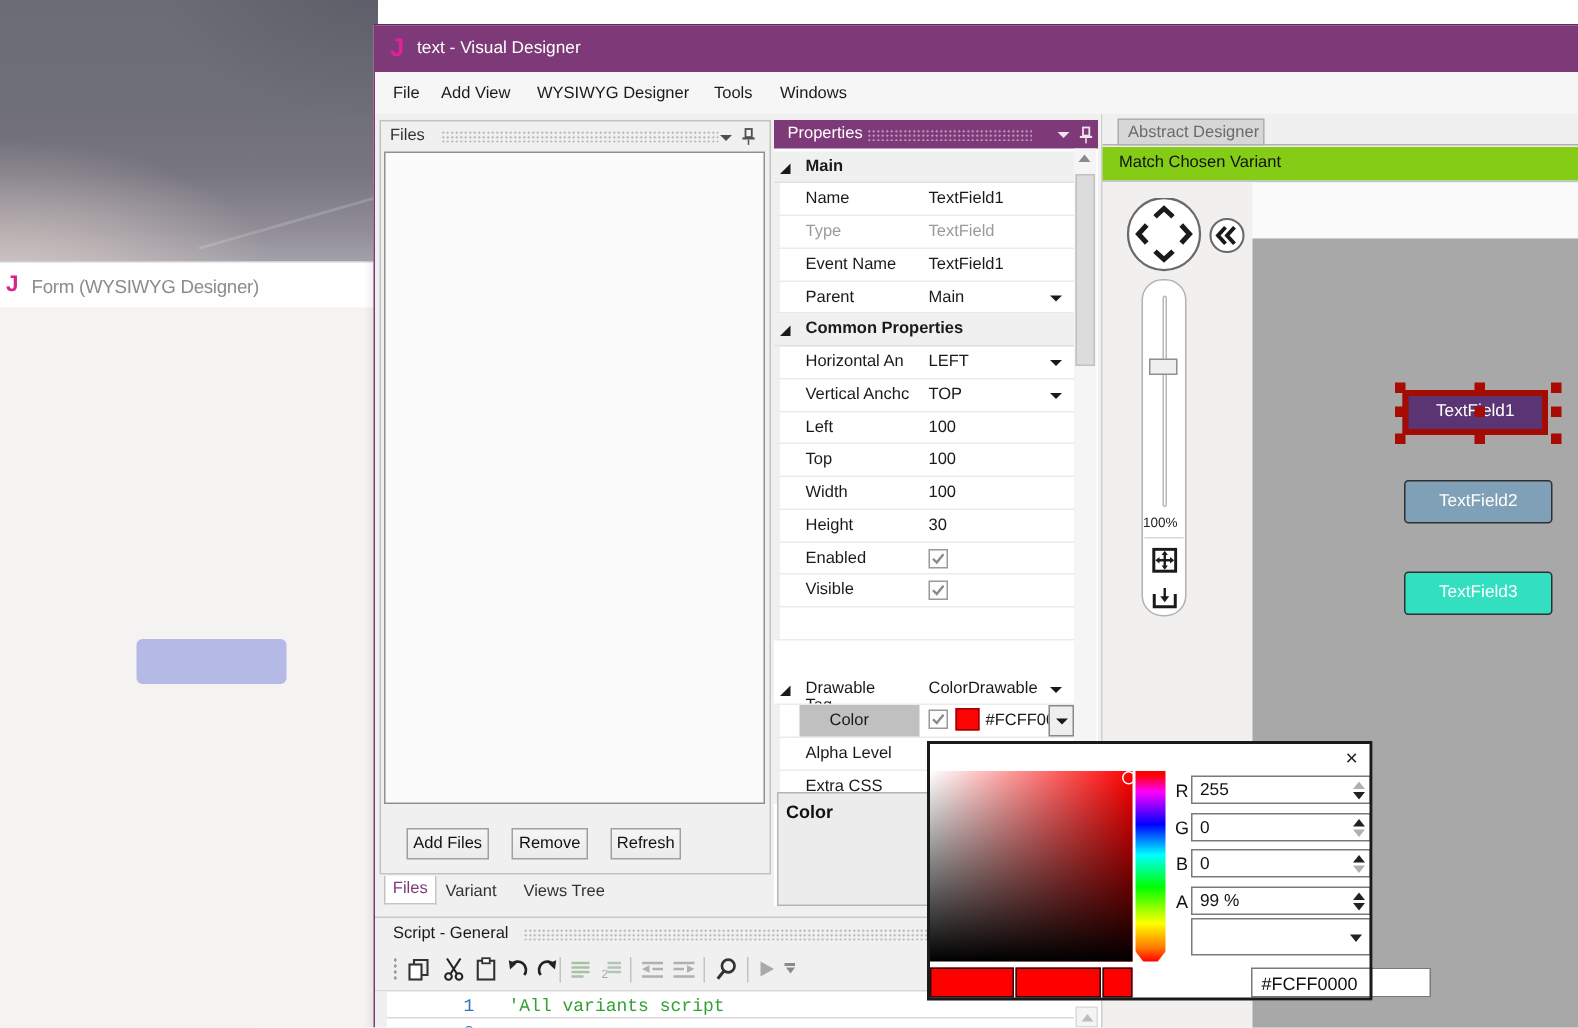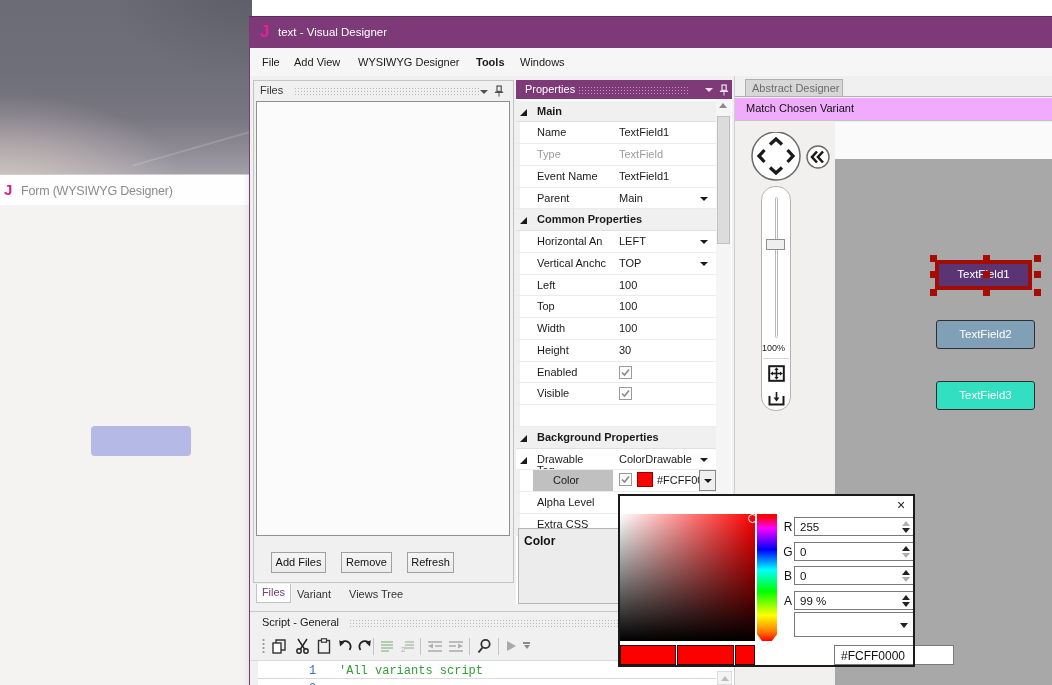--- a/index.html
+++ b/index.html
@@ -29,21 +29,21 @@
 
   <div class="abs" style="left:0;top:0;width:100%;height:31px;background:#7e3979;">
     <span class="abs" style="left:10px;top:5px;font-size:17px;font-weight:bold;color:#e0219a;">J</span>
     <span class="abs" style="left:28px;top:9px;font-size:11.5px;color:#ffffff;">text - Visual Designer</span>
   </div>
 
   <div class="abs" style="left:0;top:31px;width:100%;height:28px;background:#f6f6f6;font-size:11px;color:#1a1a1a;">
     <span class="abs" style="left:12px;top:8px;">File</span>
     <span class="abs" style="left:44px;top:8px;">Add View</span>
     <span class="abs" style="left:108px;top:8px;">WYSIWYG Designer</span>
-    <span class="abs" style="left:226px;top:8px;font-weight:bold;">Tools</span>
+    <span class="abs" style="left:226px;top:8px;">Tools</span>
     <span class="abs" style="left:270px;top:8px;">Windows</span>
   </div>
 
   <div class="abs" style="left:3px;top:63px;width:261px;height:503px;border:1px solid #c3c3c3;background:#f0f0f0;">
     <div class="abs" style="left:0;top:0;width:100%;height:19px;">
       <span class="abs" style="left:6px;top:3px;font-size:11px;color:#333;">Files</span>
       <div class="abs dots" style="left:40px;top:6px;width:185px;height:8px;"></div>
       <div class="tri-dn abs" style="left:226px;top:9px;border-top-color:#4f4f4f;"></div>
       <svg class="abs" style="left:240px;top:4px;" width="10" height="12" viewBox="0 0 10 12">
           <g fill="none" stroke="#4f4f4f" stroke-width="1.2">
@@ -160,26 +160,20 @@
           <span style="position:absolute;left:21px;top:4px;">Visible</span>
           <span style="position:absolute;left:103px;top:4px;width:13px;height:13px;border:1px solid #9a9a9a;background:#fcfcfc;">
             <svg width="11" height="11" viewBox="0 0 11 11" style="position:absolute;left:0px;top:0px;">
               <polyline points="2,5.5 4.5,8 9,2.5" fill="none" stroke="#8a8a8a" stroke-width="1.6"></polyline>
             </svg>
           </span>
         </div>
         <div style="position: absolute; left: 0px; top: 304.5px; width: 200px; height: 21.75px; border-bottom: 1px solid rgb(235, 235, 235);">
           <div style="position:absolute;left:0;top:0;width:4px;height:100%;background:#f0f0f0;"></div>
           <span style="position:absolute;left:21px;top:16px;margin-top:43px;">Tag</span>
-        </div>
-        <div style="position: absolute; left: 0px; top: 326.25px; width: 200px; height: 21.75px; border-bottom: 1px solid rgb(224, 224, 224); background: rgb(240, 240, 240);">
-          <svg style="position:absolute;left:3px;top:7px;" width="9" height="9" viewBox="0 0 9 9">
-            <polygon points="8,1 8,8 1,8" fill="#1a1a1a"></polygon>
-          </svg>
-          <span style="position:absolute;left:21px;top:4px;font-weight:bold;">Background Properties</span>
         </div>
         <div style="position: absolute; left: 0px; top: 348px; width: 200px; height: 21.75px; border-bottom: 1px solid rgb(235, 235, 235);">
           <svg style="position:absolute;left:3px;top:7px;" width="9" height="9" viewBox="0 0 9 9">
             <polygon points="8,1 8,8 1,8" fill="#1a1a1a"></polygon>
           </svg>
           <span style="position:absolute;left:21px;top:4px;">Drawable</span>
           <span style="position:absolute;left:103px;top:4px;">ColorDrawable</span>
           <div style="position:absolute;right:8px;top:9px;width:0;height:0;border-left:4px solid transparent;border-right:4px solid transparent;border-top:4px solid #1a1a1a;"></div>
         </div>
         <div style="position: absolute; left: 0px; top: 369.75px; width: 200px; height: 21.75px; border-bottom: 1px solid rgb(235, 235, 235);">
@@ -304,21 +298,21 @@
           <div class="abs" style="left:3px;top:4px;width:0;height:0;border-left:4px solid transparent;border-right:4px solid transparent;border-bottom:5px solid #bdbdbd;"></div>
         </div>
     </div>
   </div>
 
   <div class="abs" style="left:484px;top:59px;width:319px;height:610px;background:#f1f0ef;border-left:1px solid #cfcfcf;">
 
     <div class="abs" style="left:0;top:0;width:100%;height:21px;background:#f0f0f0;border-bottom:1px solid #b0b0b0;"></div>
     <div class="abs" style="left:10px;top:3px;width:98px;height:18px;background:#d7d7d7;border:1px solid #b0b0b0;font-size:11px;color:#6b6b6b;padding:2px 0 0 6px;">Abstract Designer</div>
 
-    <div class="abs" style="left:0;top:22px;width:100%;height:23px;background:#f0abfc;border-bottom:1px solid #c3c3c3;">
+    <div class="abs" style="left:0;top:22px;width:100%;height:23px;background:#84cc16;border-bottom:1px solid #c3c3c3;">
       <span class="abs" style="left:11px;top:4px;font-size:11px;color:#111;">Match Chosen Variant</span>
     </div>
 
     <div class="abs" style="left:100px;top:46px;width:219px;height:37px;background:#fafafa;"></div>
 
     <div class="abs" style="left:100px;top:83px;width:219px;height:527px;background:#a8a8a8;"></div>
 
     <svg class="abs" style="left:261px;top:56px;" width="104" height="104" viewBox="0 0 104 104"></svg>
     <svg class="abs" style="left:16px;top:56px;" width="90" height="60" viewBox="0 0 90 60">
       <circle cx="25" cy="24" r="24" fill="#fff" stroke="#6a6a6a" stroke-width="1.5"></circle>

